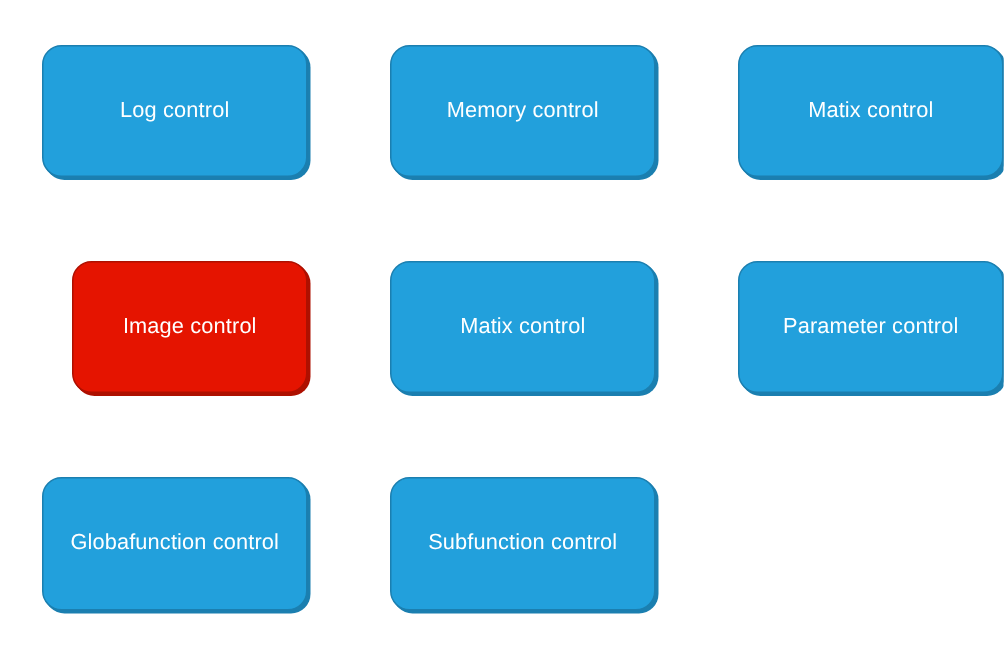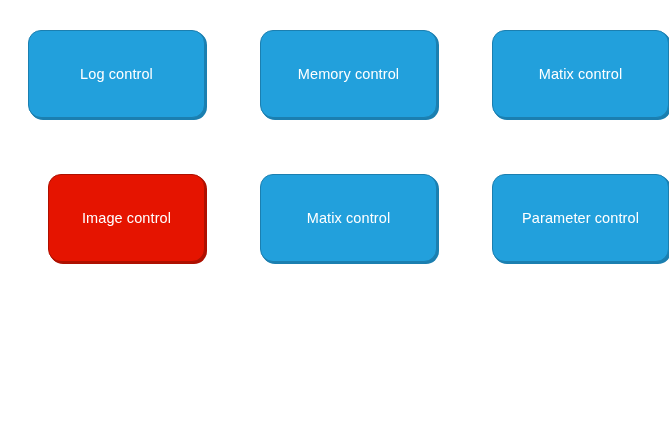--- a/index.html
+++ b/index.html
@@ -91,14 +91,20 @@
       </div>
       <div class="ctl-btn red">
         <span class="ctl-label">Image control</span>
       </div>
       <div class="ctl-btn blue">
         <span class="ctl-label">Matix control</span>
       </div>
       <div class="ctl-btn blue">
         <span class="ctl-label">Parameter control</span>
       </div>
+      <div class="ctl-btn blue">
+        <span class="ctl-label">Globafunction control</span>
+      </div>
+      <div class="ctl-btn blue">
+        <span class="ctl-label">Subfunction control</span>
+      </div>
     </div>
 </div>
 
 </body></html>

